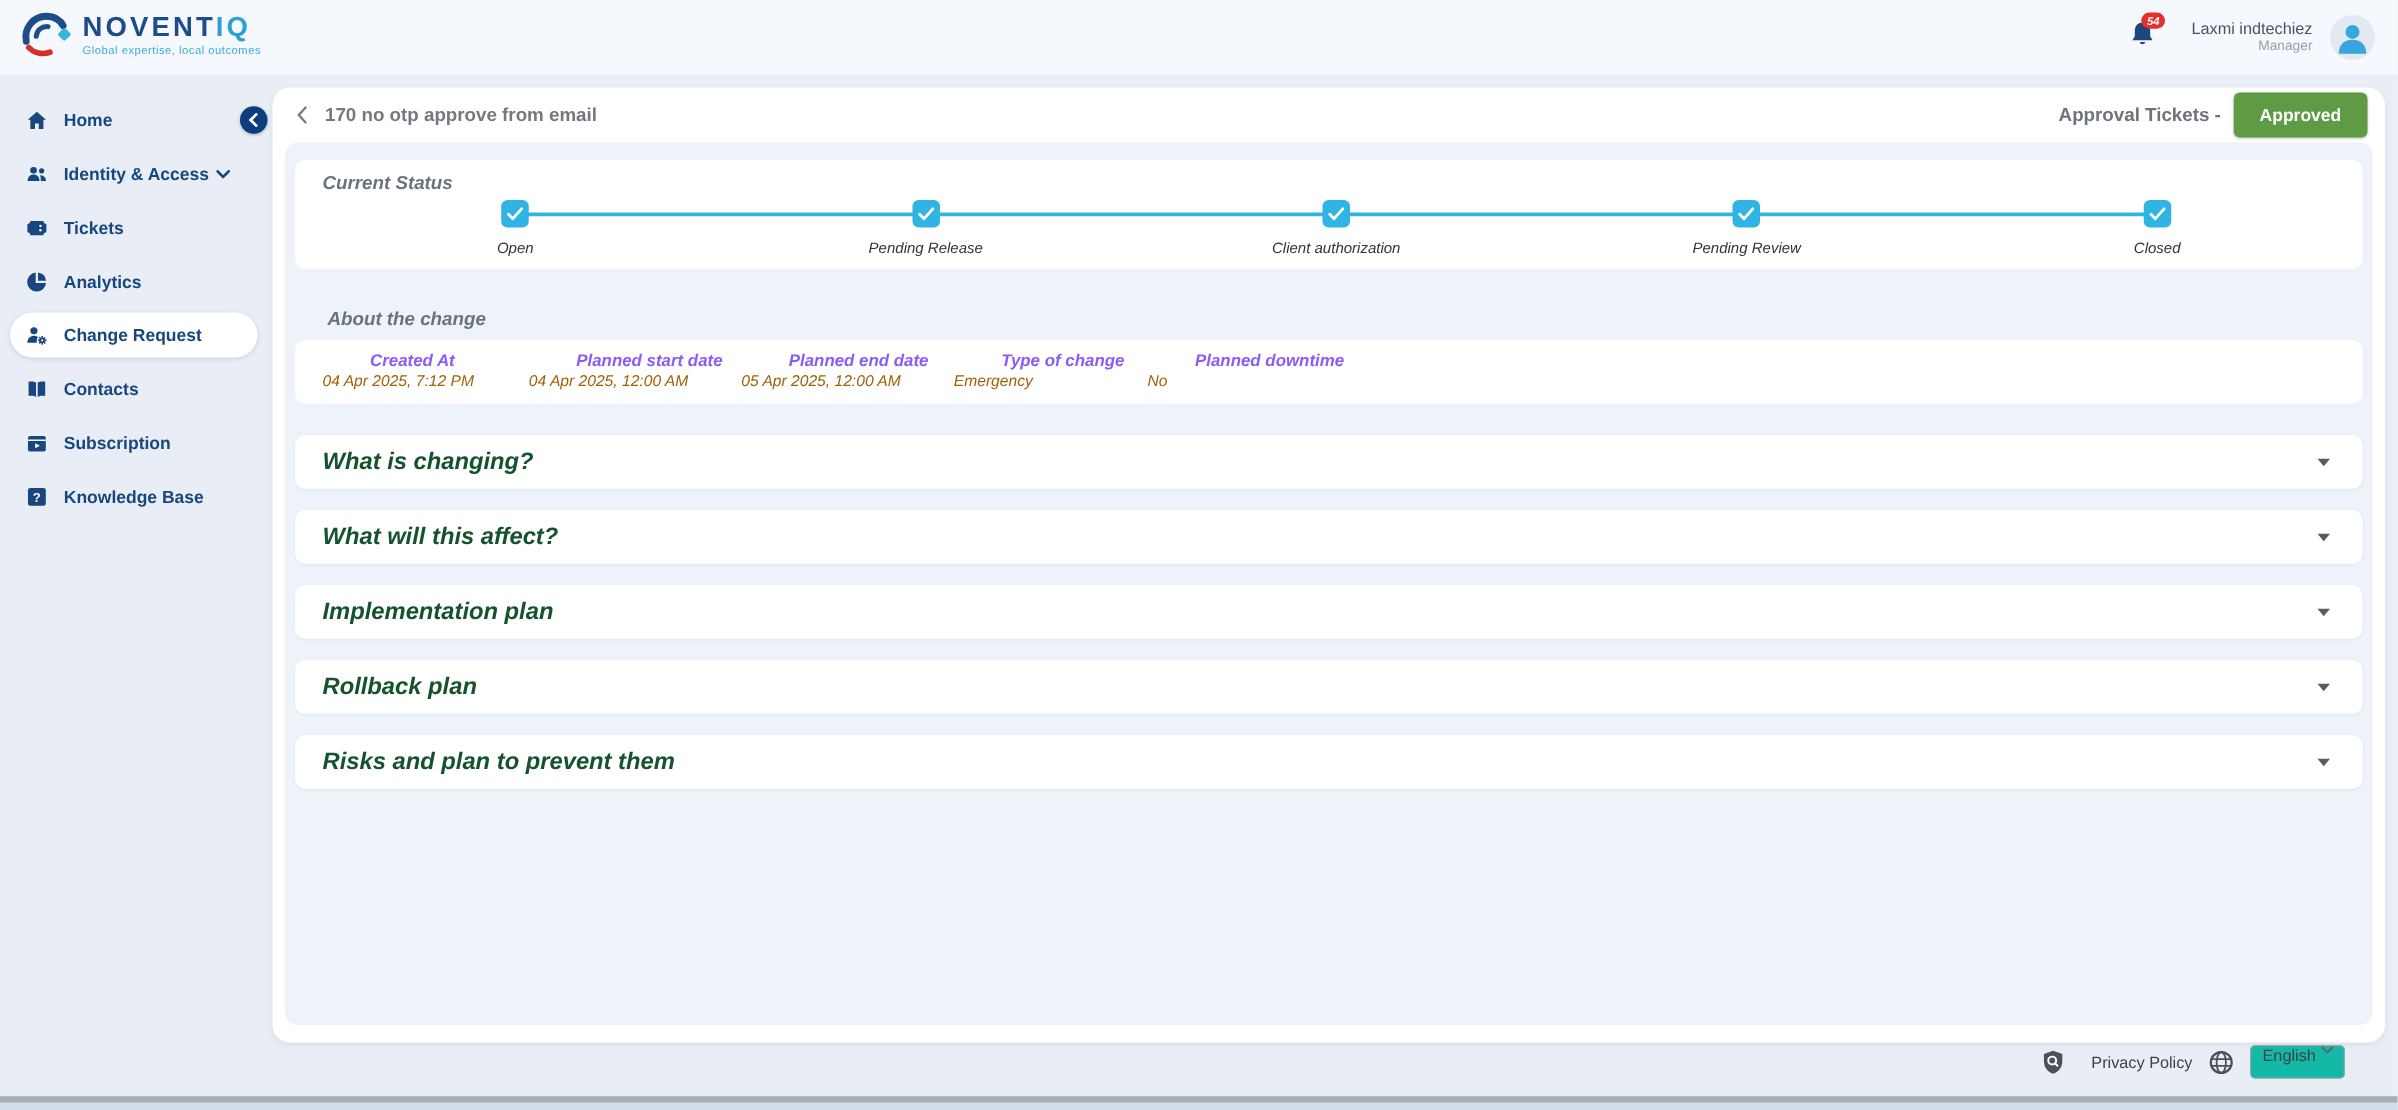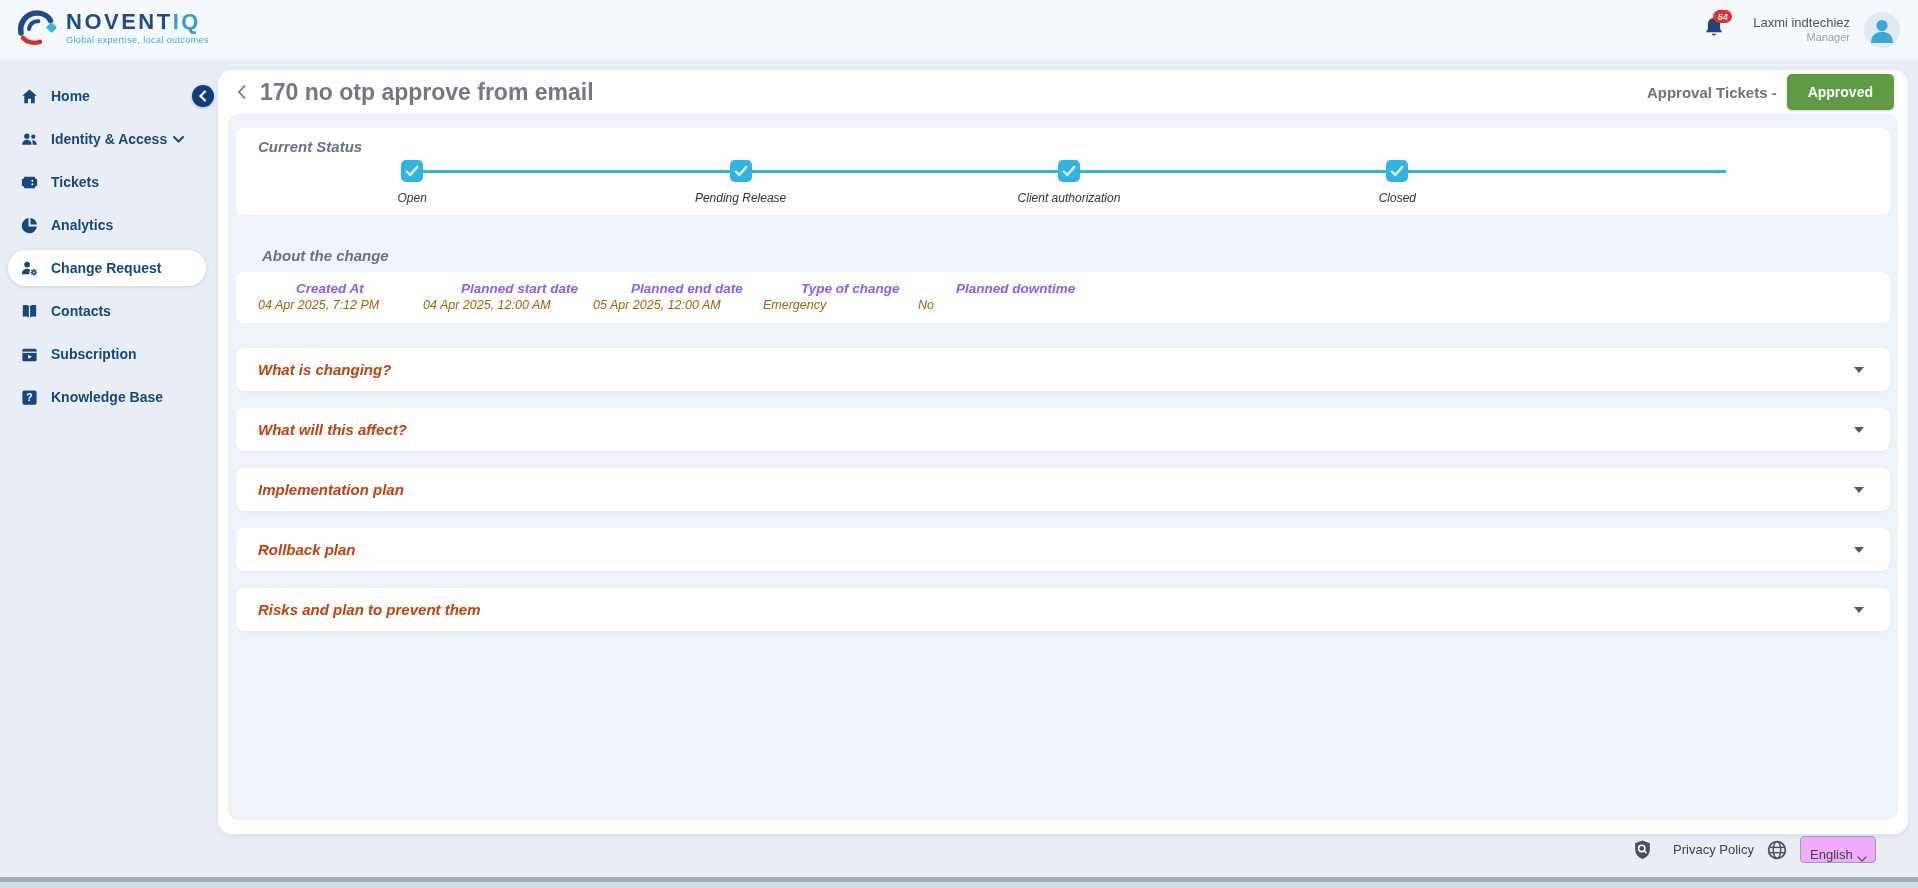--- a/index.html
+++ b/index.html
@@ -34,21 +34,21 @@
   .nav-chevron { margin-left:6px; display:flex; }
   .collapse-btn { position:absolute; left:192px; top:85px; width:22px; height:22px; border-radius:50%;
     background:#0d3d7b; border:none; display:flex; align-items:center; justify-content:center;
     cursor:pointer; z-index:6; box-shadow:0 1px 3px rgba(0,0,0,.25); }
 
   
   .main-card { position:absolute; left:218px; top:70px; right:10px; bottom:54px; background:#fff;
     border-radius:14px; box-shadow:0 2px 6px rgba(30,60,100,.08); }
   .title-row { height:44px; display:flex; align-items:center; padding:0 14px 0 18px; }
   .back { width:14px; height:18px; color:#74797f; display:flex; align-items:center; cursor:pointer; }
-  .page-title { font-size:23px; font-weight:bold; color:#74797f; margin-left:10px; }
+  .page-title { font-size:15px; font-weight:bold; color:#74797f; margin-left:10px; }
   .approval { margin-left:auto; display:flex; align-items:center; gap:10px; }
   .approval-label { font-size:15px; font-weight:bold; color:#6e747b; }
   .approved-btn { background:#5f9b45; color:#fff; font-weight:bold; font-size:14px; border:none;
     padding:10px 21px; border-radius:5px; cursor:pointer; box-shadow:0 1px 2px rgba(0,0,0,.18);
     font-family:inherit; }
 
   .inner-panel { position:absolute; left:10px; right:10px; top:44px; bottom:14px; background:#edf3f9;
     border-radius:10px; overflow:hidden;font-style:italic; }
 
   .section-heading { font-size:15px; font-weight:bold; color:#6a737d; }
@@ -66,30 +66,30 @@
   .about-heading { margin:32px 0 0 34px; }
   .about-card { margin:8px 8px 0; background:#fff; border-radius:8px; padding:9px 22px 11px; display:flex; }
   .about-field:nth-child(1){ width:165px; } .about-field:nth-child(2){ width:170px; }
   .about-field:nth-child(3){ width:170px; } .about-field:nth-child(4){ width:155px; }
   .f-label { font-size:13.5px; font-weight:bold; color:#8b5cf6;margin-left:38px; }
   .f-value { font-size:12.5px; color:#a16207; margin-top:2px; }
 
   .accordion { margin:17px 8px 0; height:43px; background:#fff; border-radius:8px; display:flex;
     align-items:center; padding:0 26px 0 22px; box-shadow:0 1px 3px rgba(30,60,100,.06); cursor:pointer; }
   .accordion.first { margin-top:25px; }
-  .acc-title { font-size:15px; font-weight:bold; color:#c2410c; }
+  .acc-title { font-size:19px; font-weight:bold; color:#14532d; }
   .acc-chevron { margin-left:auto; width:0; height:0; border-left:5px solid transparent;
     border-right:5px solid transparent; border-top:6px solid #565c61; }
 
   
   .footer { position:absolute; right:42px; bottom:25px; display:flex; align-items:center; gap:12px; z-index:2; }
   .privacy-group { display:flex; align-items:center; gap:8px; cursor:pointer; }
   .privacy-label { font-size:13px; color:#3c4248;margin-left:12px; }
-  .lang-select { width:76px; height:27px; border:1px solid #9aa2a9; border-radius:4px; background:#f0abfc;
-    display:flex; align-items:flex-end; justify-content:space-between; padding:0 8px 0 9px;
+  .lang-select { width:76px; height:27px; border:1px solid #9aa2a9; border-radius:4px; background:#14b8a6;
+    display:flex; align-items:flex-start; justify-content:space-between; padding:0 8px 0 9px;
     font-size:13px; color:#3c4248; cursor:pointer; }
 
   
   .h-scroll-track { position:absolute; left:0; bottom:0; width:100%; height:6px; background:#d3dce9; }
   .h-scroll-thumb { position:absolute; left:0; bottom:6px; width:100%; height:5px; background:#a6adb4; cursor:pointer; }
 </style>
 </head>
 <body>
 
 <div class="topbar">
@@ -268,20 +268,28 @@
                 </svg>
             </span>
             <span class="step-label">Client authorization</span>
           </div>
           <div class="step">
             <span class="step-check">
               <svg width="14" height="12" viewBox="0 0 16 13">
                   <polyline points="2,7 6,11 14,2" stroke="#fff" stroke-width="2.6" fill="none" stroke-linecap="round" stroke-linejoin="round"></polyline>
                 </svg>
             </span>
+            <span class="step-label">Pending Review</span>
+          </div>
+          <div class="step">
+            <span class="step-check">
+              <svg width="14" height="12" viewBox="0 0 16 13">
+                  <polyline points="2,7 6,11 14,2" stroke="#fff" stroke-width="2.6" fill="none" stroke-linecap="round" stroke-linejoin="round"></polyline>
+                </svg>
+            </span>
             <span class="step-label">Closed</span>
           </div>
         </div>
       </div>
     </div>
 
     <div class="section-heading about-heading">About the change</div>
 
     <div class="about-card">
       <div class="about-field">

